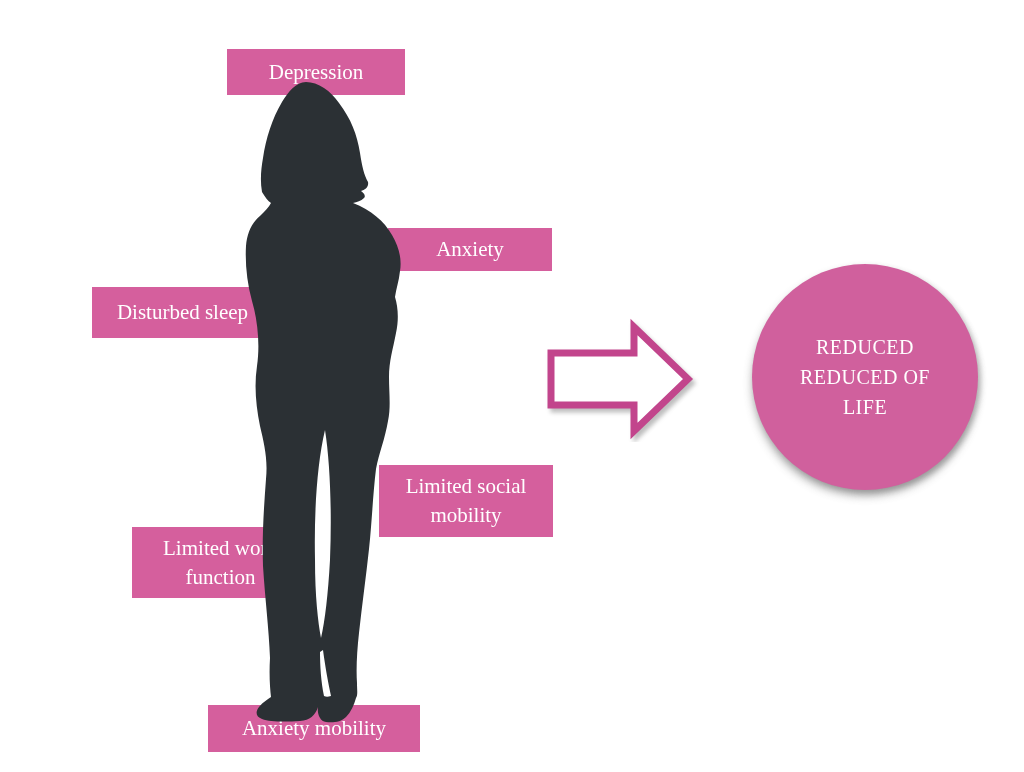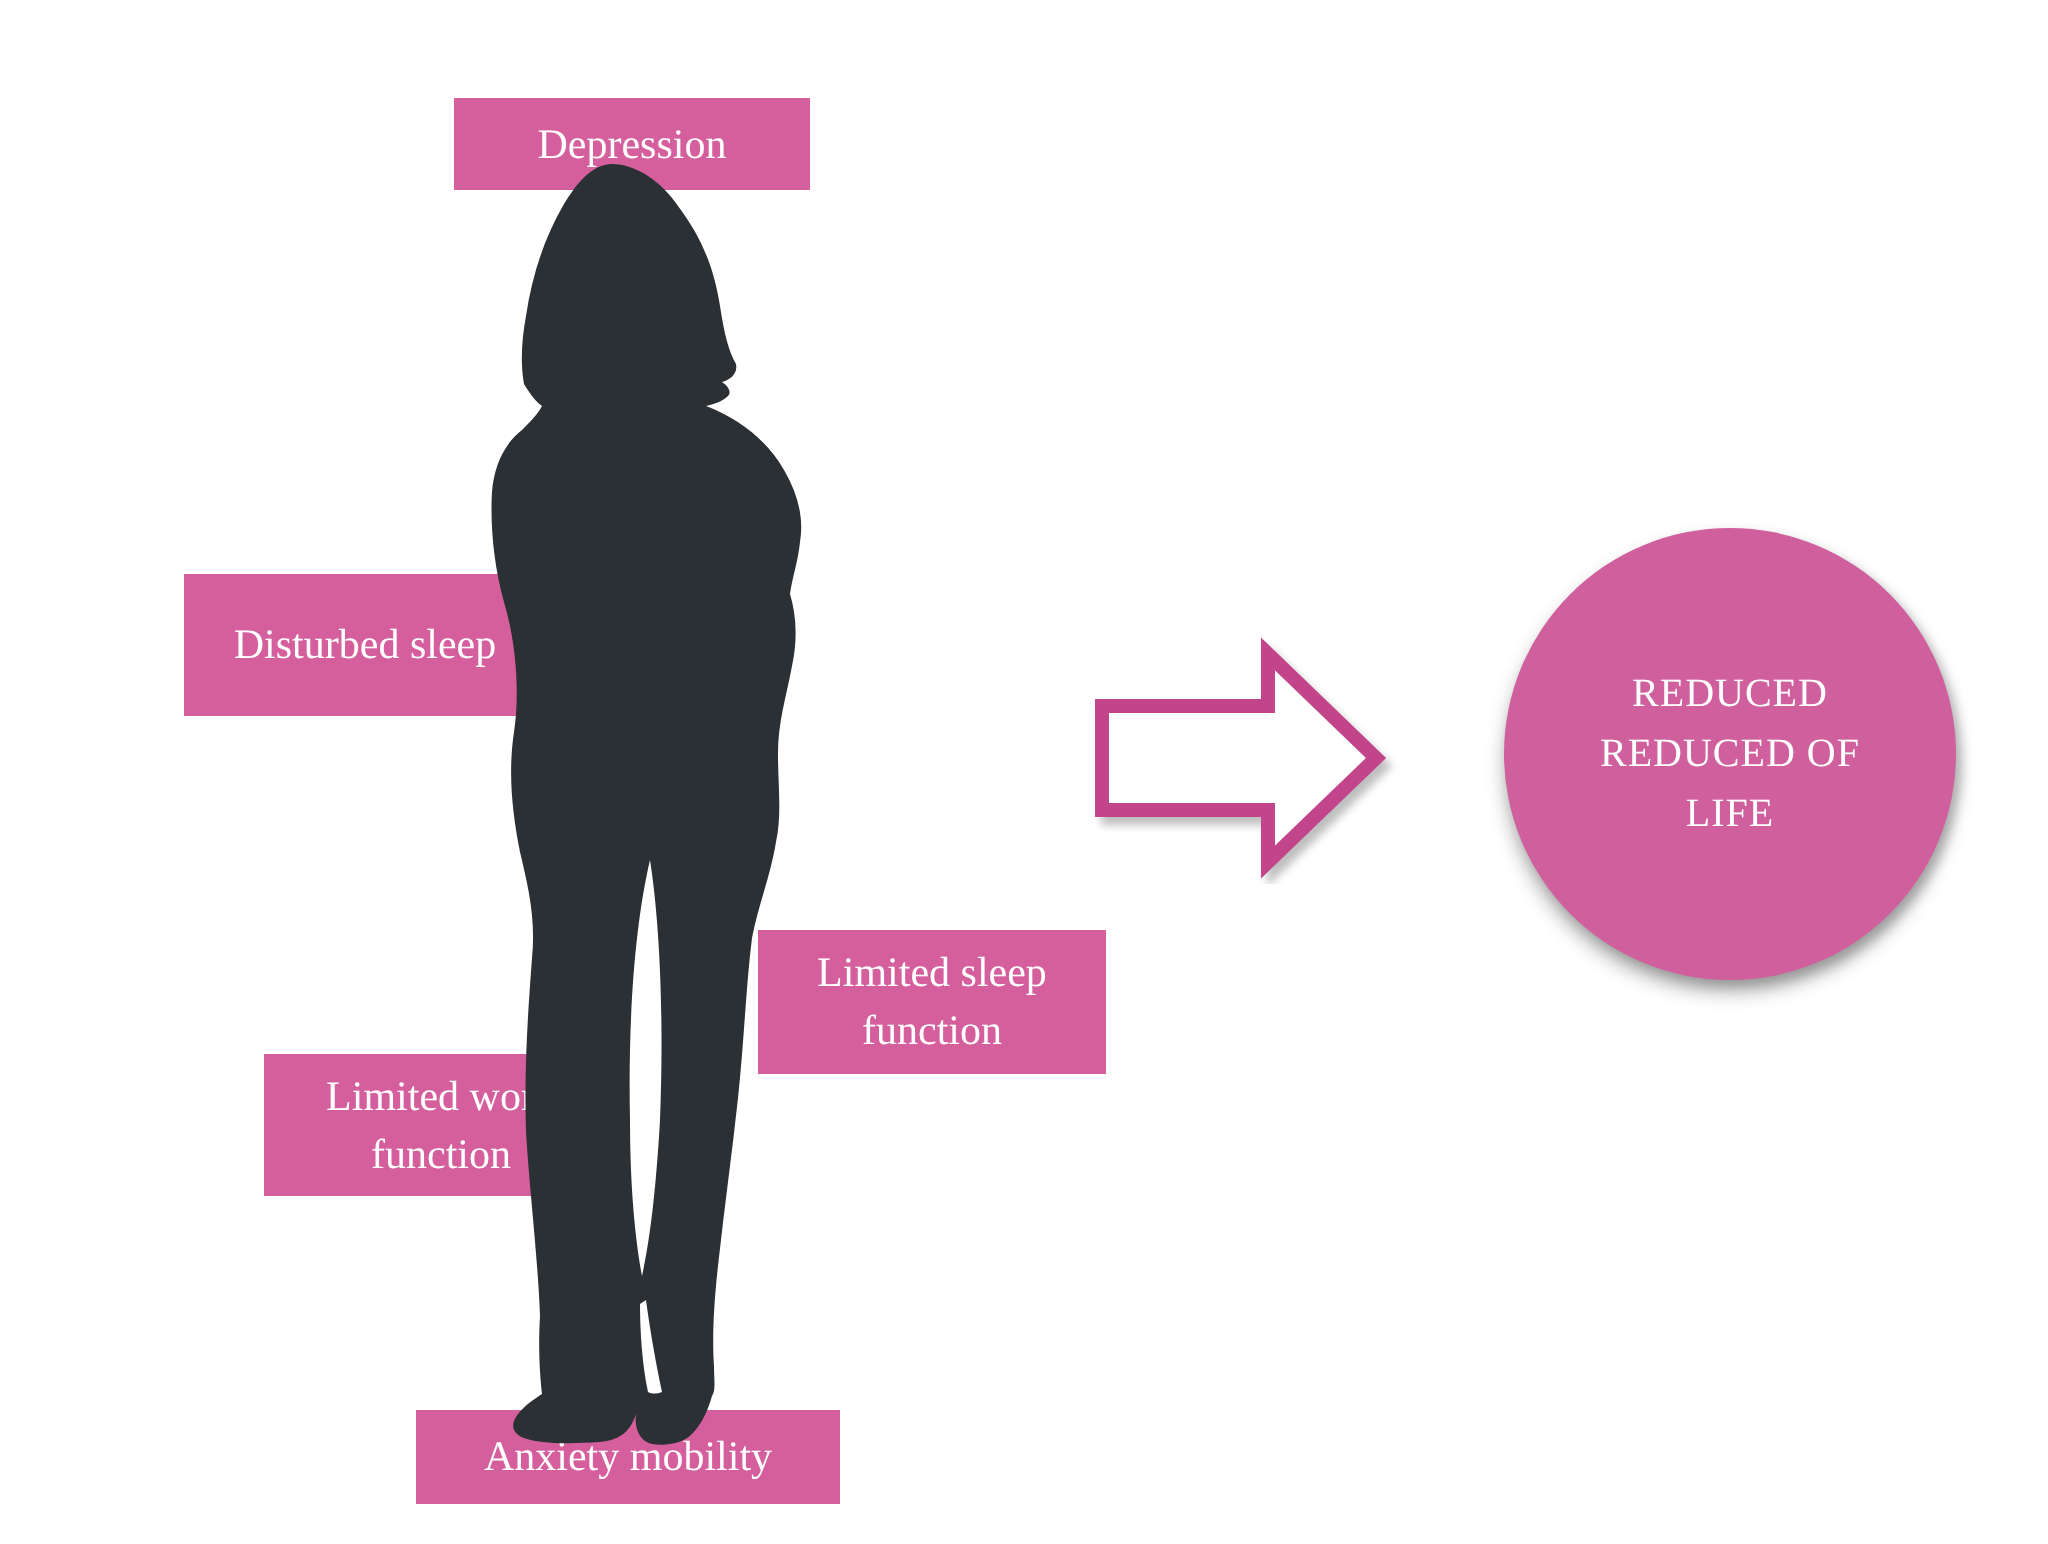--- a/index.html
+++ b/index.html
@@ -7,21 +7,21 @@
     position:relative;width:1024px;height:772px;background:#ffffff;
     font-family:Liberation Serif, serif;overflow:hidden;
   }
   .label{
     position:absolute;background:#d55f9d;color:#ffffff;
     display:flex;align-items:center;justify-content:center;text-align:center;
     font-size:21px;line-height:29px;z-index:1;
   }
   #label-depression      {left:227px;top:49px; width:178px;height:46px;}
   #label-anxiety         {left:388px;top:228px;width:164px;height:43px;}
-  #label-disturbed-sleep {left:92px; top:287px;width:181px;height:71px;}
+  #label-disturbed-sleep {left:92px; top:287px;width:181px;height:51px;}
   #label-limited-social  {left:379px;top:465px;width:174px;height:72px;}
   #label-limited-work    {left:104px;top:527px;width:177px;height:71px;margin-left:28px;}
   #label-reduced-mobility{left:208px;top:705px;width:212px;height:47px;}
 
   #silhouette-svg{
     position:absolute;left:0;top:0;width:1024px;height:772px;z-index:2;
     pointer-events:none;
   }
   #arrow-svg{
     position:absolute;left:540px;top:316px;width:160px;height:126px;z-index:1;
@@ -39,24 +39,25 @@
   }
   #outcome-circle span{display:block;}
 </style>
 </head>
 <body>
 
 <div id="stage">
 
   <div class="label" id="label-depression">Depression</div>
 
+  <div class="label" id="label-anxiety">Anxiety</div>
 
   <div class="label" id="label-disturbed-sleep">Disturbed sleep</div>
 
-  <div class="label" id="label-limited-social">Limited sleep function</div>
+  <div class="label" id="label-limited-social">Limited social mobility</div>
 
   <div class="label" id="label-limited-work">Limited work function</div>
 
   <div class="label" id="label-reduced-mobility">Anxiety mobility</div>
 
   <svg id="arrow-svg" viewBox="0 0 160 126" xmlns="http://www.w3.org/2000/svg">
     <polygon points="11,37 94,37 94,11 148,63 94,115 94,89 11,89"></polygon>
   </svg>
 
   <div id="outcome-circle">

